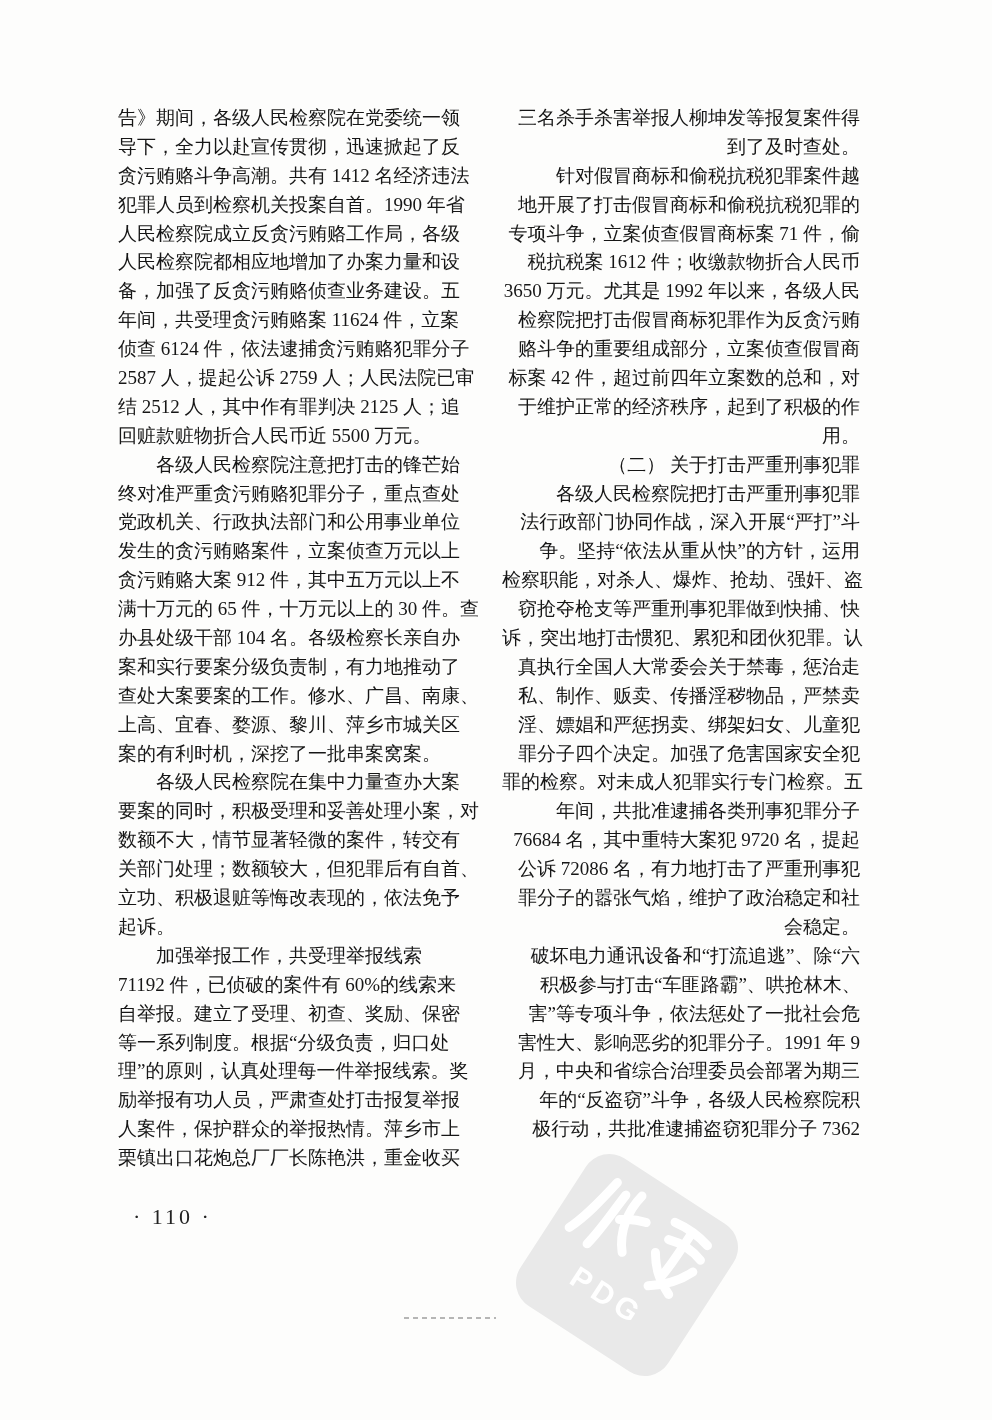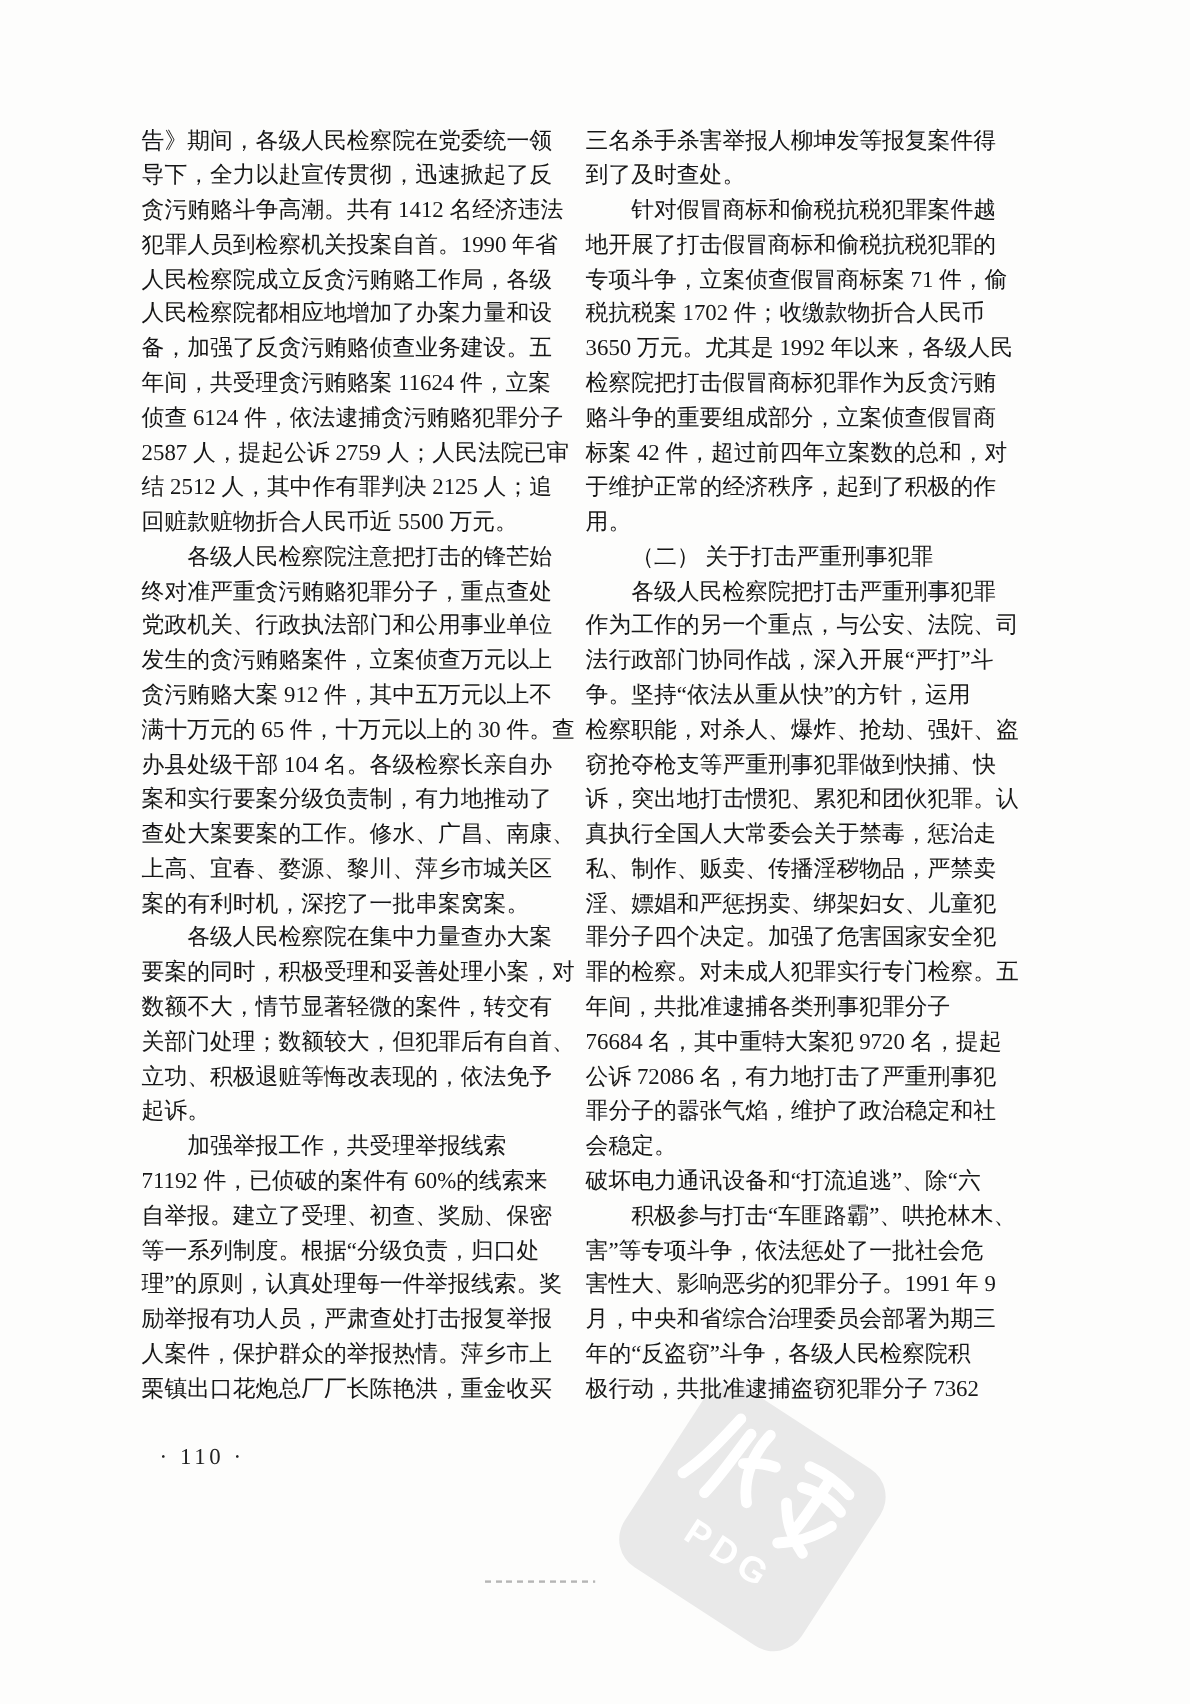--- a/index.html
+++ b/index.html
@@ -22,26 +22,26 @@
   .text-col .line {
     height: 28.9px;
     line-height: 28.9px;
     font-size: 19px;
     white-space: pre;
     letter-spacing: 0px;
     color: #161616;
     font-weight: 500;
   }
   .col-left  { left: 118px; width: 352px; }
-  .col-right { left: 488px; width: 358px; }
+  .col-right { left: 502px; width: 358px; text-align: right; }
 
   .page-number {
     position: absolute;
     left: 133px; top: 1204px;
-    font-size: 19px;
+    font-size: 22px;
     letter-spacing: 3px;
     color: #222;
     z-index: 2;
   }
 
   
   .watermark {
     position: absolute;
     left: 539px; top: 1177px;
     width: 176px; height: 176px;
@@ -136,30 +136,29 @@
       <div class="line">人案件，保护群众的举报热情。萍乡市上</div>
       <div class="line">栗镇出口花炮总厂厂长陈艳洪，重金收买</div>
     </div>
 
   <div class="text-col col-right">
       <div class="line">三名杀手杀害举报人柳坤发等报复案件得</div>
       <div class="line">到了及时查处。</div>
       <div class="line">　　针对假冒商标和偷税抗税犯罪案件越</div>
       <div class="line">地开展了打击假冒商标和偷税抗税犯罪的</div>
       <div class="line">专项斗争，立案侦查假冒商标案 71 件，偷</div>
-      <div class="line">税抗税案 1702 件；收缴款物折合人民币</div>
+      <div class="line">税抗税案 1612 件；收缴款物折合人民币</div>
       <div class="line">3650 万元。尤其是 1992 年以来，各级人民</div>
       <div class="line">检察院把打击假冒商标犯罪作为反贪污贿</div>
       <div class="line">赂斗争的重要组成部分，立案侦查假冒商</div>
       <div class="line">标案 42 件，超过前四年立案数的总和，对</div>
       <div class="line">于维护正常的经济秩序，起到了积极的作</div>
       <div class="line">用。</div>
       <div class="line">　　（二） 关于打击严重刑事犯罪</div>
       <div class="line">　　各级人民检察院把打击严重刑事犯罪</div>
-      <div class="line">作为工作的另一个重点，与公安、法院、司</div>
       <div class="line">法行政部门协同作战，深入开展“严打”斗</div>
       <div class="line">争。坚持“依法从重从快”的方针，运用</div>
       <div class="line">检察职能，对杀人、爆炸、抢劫、强奸、盗</div>
       <div class="line">窃抢夺枪支等严重刑事犯罪做到快捕、快</div>
       <div class="line">诉，突出地打击惯犯、累犯和团伙犯罪。认</div>
       <div class="line">真执行全国人大常委会关于禁毒，惩治走</div>
       <div class="line">私、制作、贩卖、传播淫秽物品，严禁卖</div>
       <div class="line">淫、嫖娼和严惩拐卖、绑架妇女、儿童犯</div>
       <div class="line">罪分子四个决定。加强了危害国家安全犯</div>
       <div class="line">罪的检察。对未成人犯罪实行专门检察。五</div>

